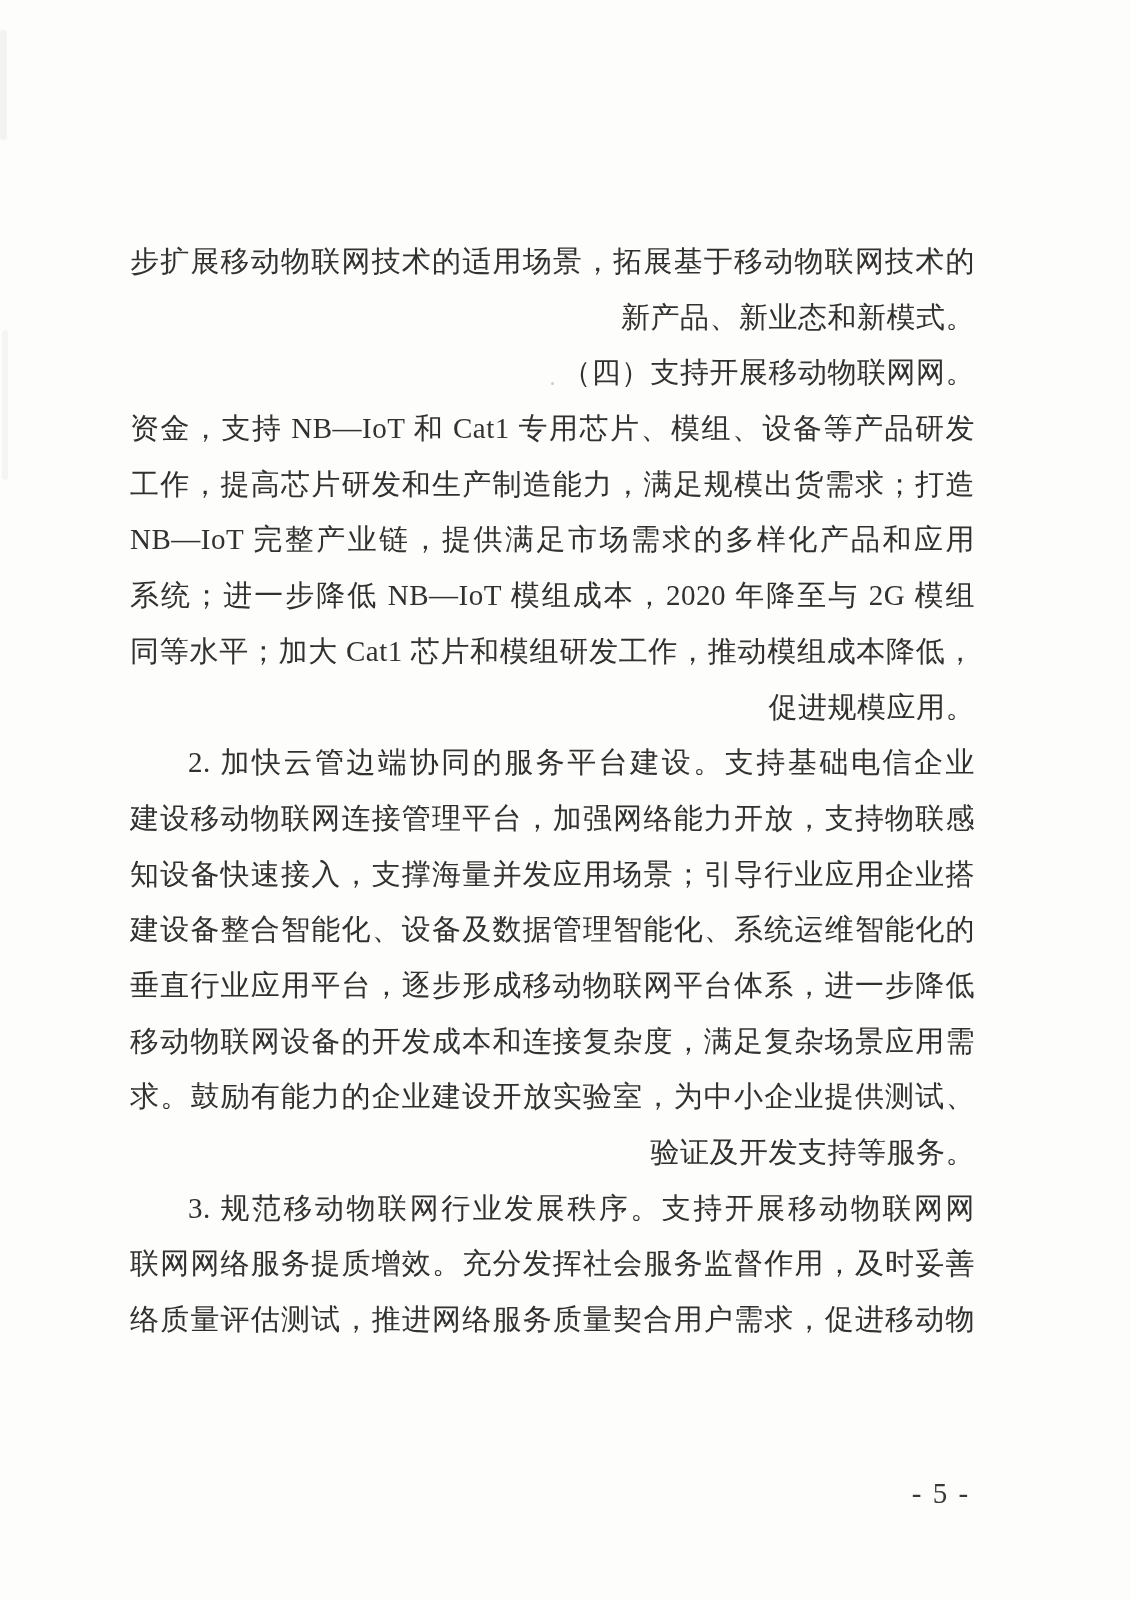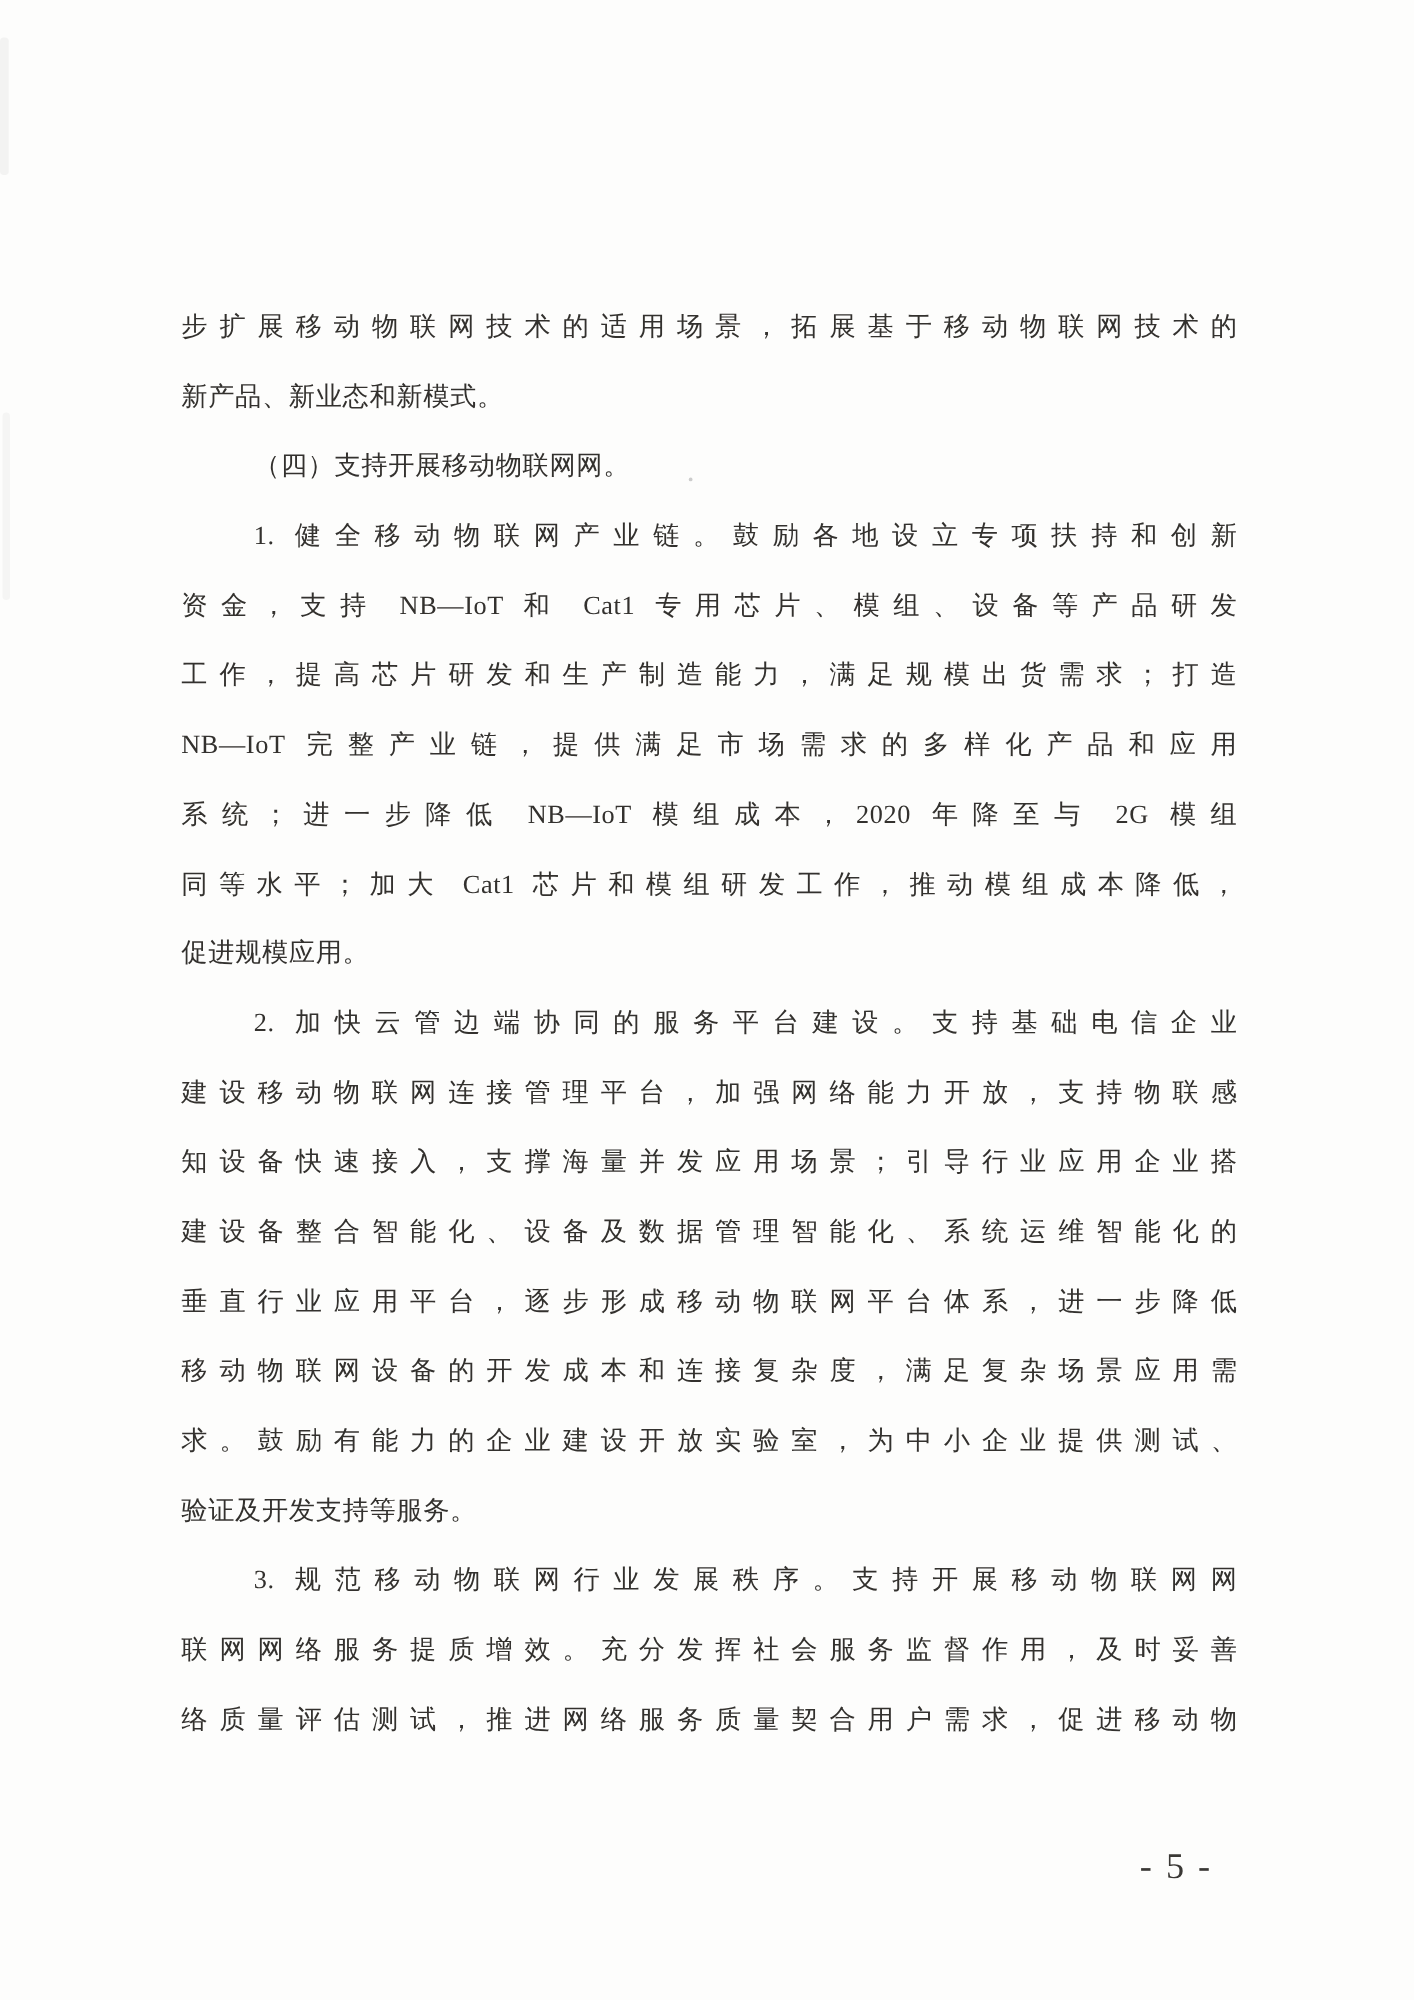--- a/index.html
+++ b/index.html
@@ -11,32 +11,32 @@
     position: relative;
     width: 1131px;
     height: 1600px;
     background: #fdfdfc;
     overflow: hidden;
     font-family: "Liberation Serif", serif;
     color: #33312e;
   }
   .textblock {
     position: absolute;
-    left: 145px;
+    left: 130px;
     top: 234px;
     width: 845px;
-    font-size: 21px;
+    font-size: 29px;
     line-height: 55.7px;
     letter-spacing: 0.5px;
     font-family: Liberation Serif, serif;
   }
   .line {
     height: 55.7px;
     overflow: hidden;
-    text-align: left;
+    text-align: right;
     white-space: normal;
   }
   .line.fill {
     text-align: justify;
     text-align-last: justify;
   }
   .line.indent {
     text-indent: 58px;
   }
   .page-number {
@@ -78,21 +78,20 @@
 <div class="page">
 
   <div class="artifact streak-1"></div>
   <div class="artifact streak-2"></div>
   <div class="artifact dot-1"></div>
 
   <div class="textblock">
     <div class="line fill">步扩展移动物联网技术的适用场景，拓展基于移动物联网技术的</div>
     <div class="line">新产品、新业态和新模式。</div>
     <div class="line indent">（四）支持开展移动物联网网。</div>
-    <div class="line indent fill">1. 健全移动物联网产业链。鼓励各地设立专项扶持和创新</div>
     <div class="line fill">资金，支持 NB—IoT 和 Cat1 专用芯片、模组、设备等产品研发</div>
     <div class="line fill">工作，提高芯片研发和生产制造能力，满足规模出货需求；打造</div>
     <div class="line fill">NB—IoT 完整产业链，提供满足市场需求的多样化产品和应用</div>
     <div class="line fill">系统；进一步降低 NB—IoT 模组成本，2020 年降至与 2G 模组</div>
     <div class="line fill">同等水平；加大 Cat1 芯片和模组研发工作，推动模组成本降低，</div>
     <div class="line">促进规模应用。</div>
     <div class="line indent fill">2. 加快云管边端协同的服务平台建设。支持基础电信企业</div>
     <div class="line fill">建设移动物联网连接管理平台，加强网络能力开放，支持物联感</div>
     <div class="line fill">知设备快速接入，支撑海量并发应用场景；引导行业应用企业搭</div>
     <div class="line fill">建设备整合智能化、设备及数据管理智能化、系统运维智能化的</div>

